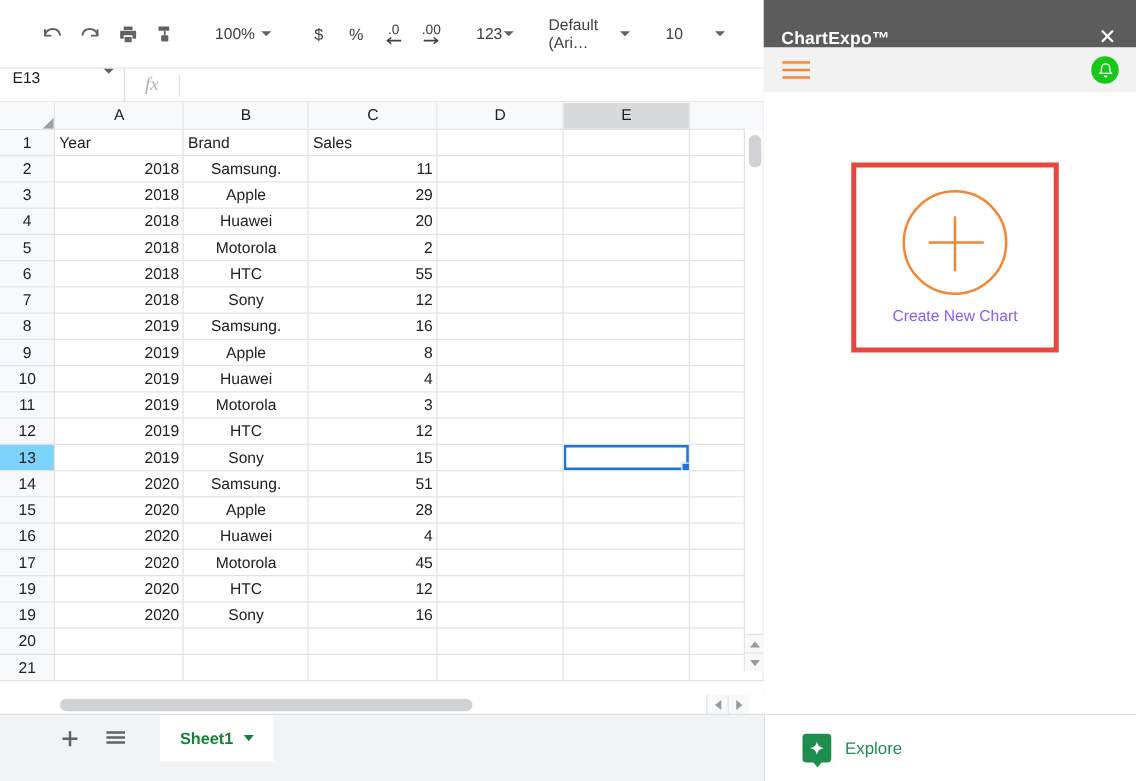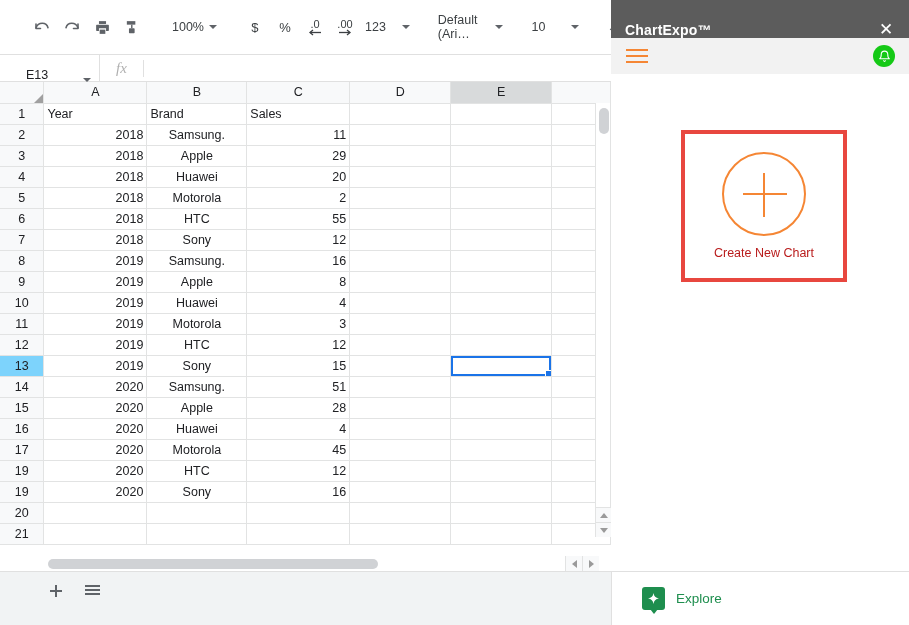--- a/index.html
+++ b/index.html
@@ -68,22 +68,22 @@
   
   #formulabar {
     position: absolute; left: 0; top: 55px;
     width: 611px; height: 27px;
     background: #ffffff;
     display: flex; align-items: center;
     border-bottom: 1px solid #e0e0e0;
   }
   #namebox {
     width: 100px; height: 27px;
-    display: flex; align-items: flex-end; justify-content: space-between;
-    padding: 0 8px 0 26px;
+    display: flex; align-items: flex-start; justify-content: space-between;
+    padding: 0 8px 0 10px;
     font-size: 12.5px; color: #202124;
     border-right: 1px solid #e0e0e0;
   }
   #fx {
     width: 44px; text-align: center;
     font-family: Liberation Serif, serif;
     font-style: italic; font-size: 15px; color: #b0b0b0;
     border-right: 1px solid #e0e0e0;
   }
   #formula-input {
@@ -300,21 +300,21 @@
   }
   #plus-circle::before, #plus-circle::after {
     content: ""; position: absolute; background: #f58634;
   }
   #plus-circle::before {
     left: 50%; top: 19px; width: 2px; height: 44px; margin-left: -1px;
   }
   #plus-circle::after {
     top: 50%; left: 19px; height: 2px; width: 44px; margin-top: -1px;
   }
-  #create-label { font-size: 12.5px; color: #b91c1c; }
+  #create-label { font-size: 12.5px; color: #8b5cf6; }
 
   
   #explore-bar {
     position: absolute; left: 611px; top: 571px;
     width: 298px; height: 54px;
     background: #ffffff;
     border-top: 1px solid #e0e0e0;
     border-left: 1px solid #e0e0e0;
     display: flex; align-items: center;
     padding-left: 30px;
@@ -396,21 +396,21 @@
       </div>
 
       <div class="tb-btn" style="flex-direction:column;">
         <span style="font-size:11px;color:#3c4043;line-height:10px;">.00</span>
         <svg width="14" height="7" viewBox="0 0 14 7" fill="none" stroke="#3c4043" stroke-width="1.3">
           <path d="M1 3.5H12"></path>
             <path d="M9 1 L12 3.5 L9 6"></path>
         </svg>
       </div>
 
-      <div class="tb-zoom" style="margin-left:0;gap:16px;">
+      <div class="tb-zoom" style="margin-left:16px;gap:1px;">
         <span>123</span>
         <span class="caret"></span>
       </div>
 
       <div class="tb-sep"></div>
 
       <div class="tb-font">
         <span>Default (Ari…</span>
         <span class="caret"></span>
       </div>
@@ -674,20 +674,24 @@
           </svg>
         </div>
         <div class="tabicon">
           <svg width="15" height="14" viewBox="0 0 15 14" fill="#5f6368">
             <rect x="0" y="1" width="15" height="2"></rect>
             <rect x="0" y="5" width="15" height="2"></rect>
             <rect x="0" y="9" width="15" height="2"></rect>
           </svg>
         </div>
       </div>
+      <div class="sheet-tab">
+        <span>Sheet1</span>
+        <span class="caret-green"></span>
+      </div>
     </div>
   </div>
 
   <div id="panel">
 
     <div id="panel-header">
       <div id="panel-title">ChartExpo™</div>
       <div id="panel-close">✕</div>
     </div>
 

